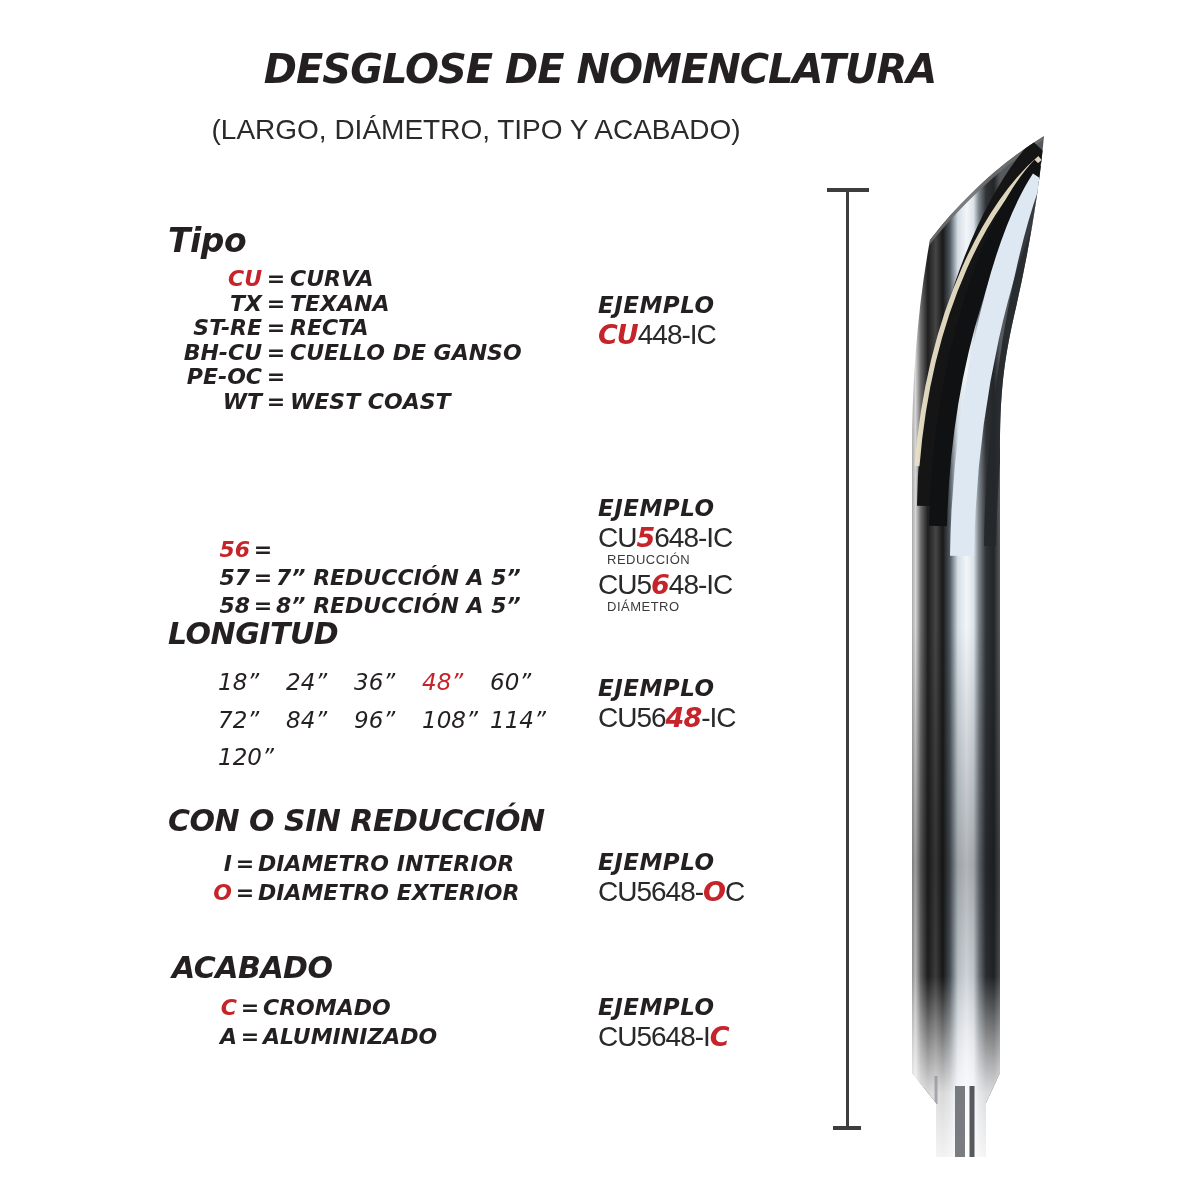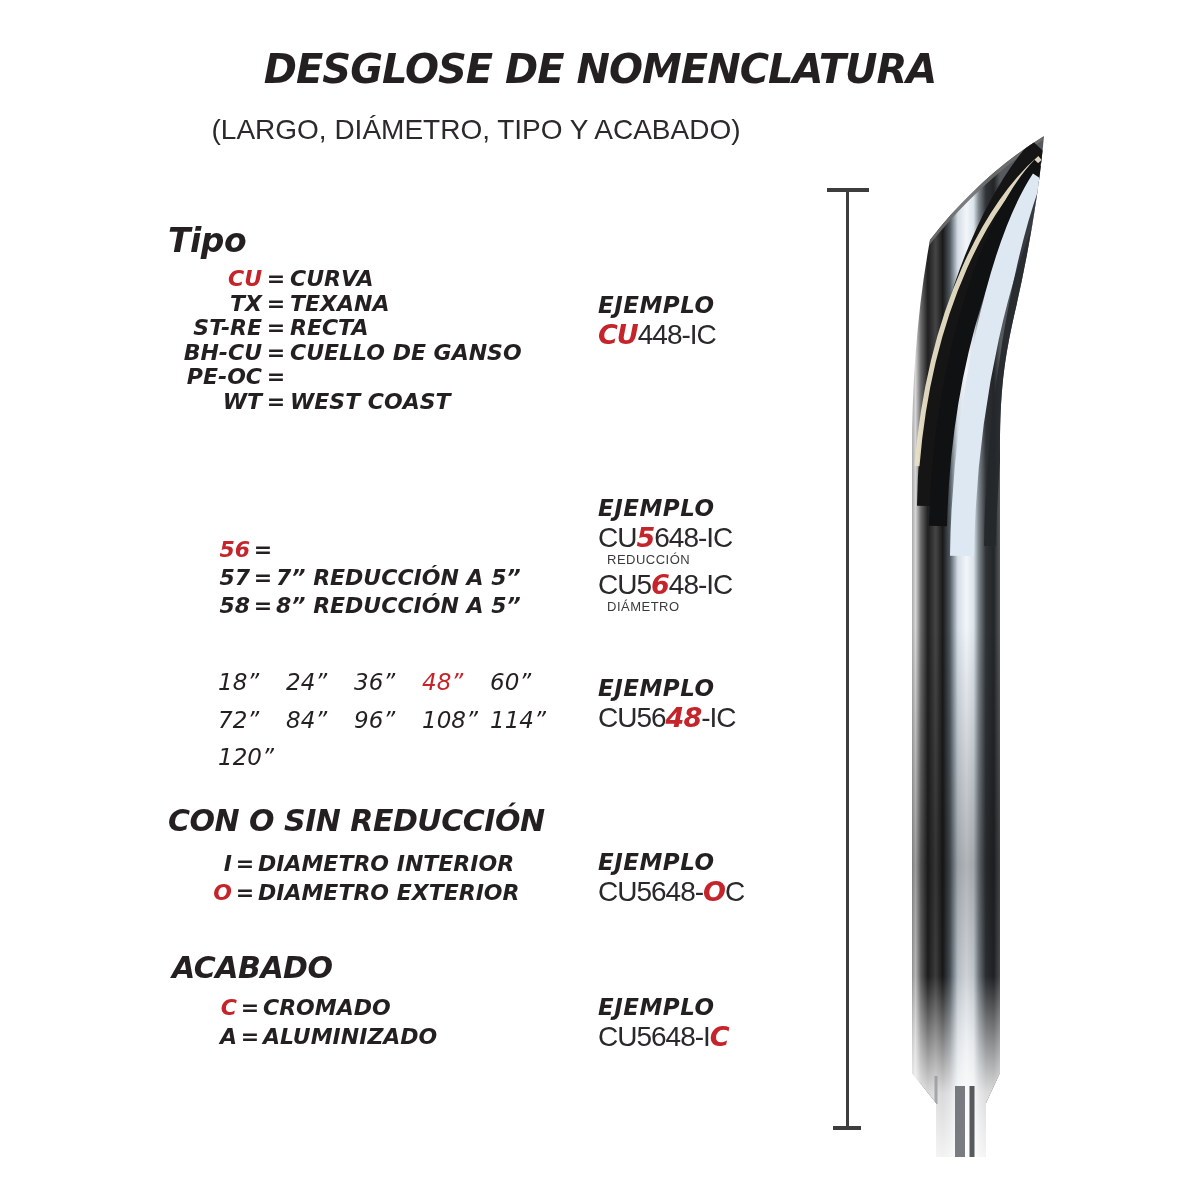--- a/index.html
+++ b/index.html
@@ -119,20 +119,21 @@
   </div>
 
   <div class="example" style="top:495px;">
     <div class="ex-label">EJEMPLO</div>
     <div class="ex-code"><span>CU</span><span class="red">5</span><span>648-IC</span></div>
     <div class="ex-note">REDUCCIÓN</div>
     <div class="ex-code"><span>CU5</span><span class="red">6</span><span>48-IC</span></div>
     <div class="ex-note">DIÁMETRO</div>
   </div>
 
+  <div class="sec-h" style="left:168px;top:616px;">LONGITUD</div>
   <div class="long-grid">
     <div class="long-row">
       <span class="cell">18”</span><span class="cell">24”</span><span class="cell">36”</span><span class="cell red">48”</span><span class="cell">60”</span>
     </div>
     <div class="long-row">
       <span class="cell">72”</span><span class="cell">84”</span><span class="cell">96”</span><span class="cell">108”</span><span class="cell">114”</span>
     </div>
     <div class="long-row">
       <span class="cell">120”</span>
     </div>

